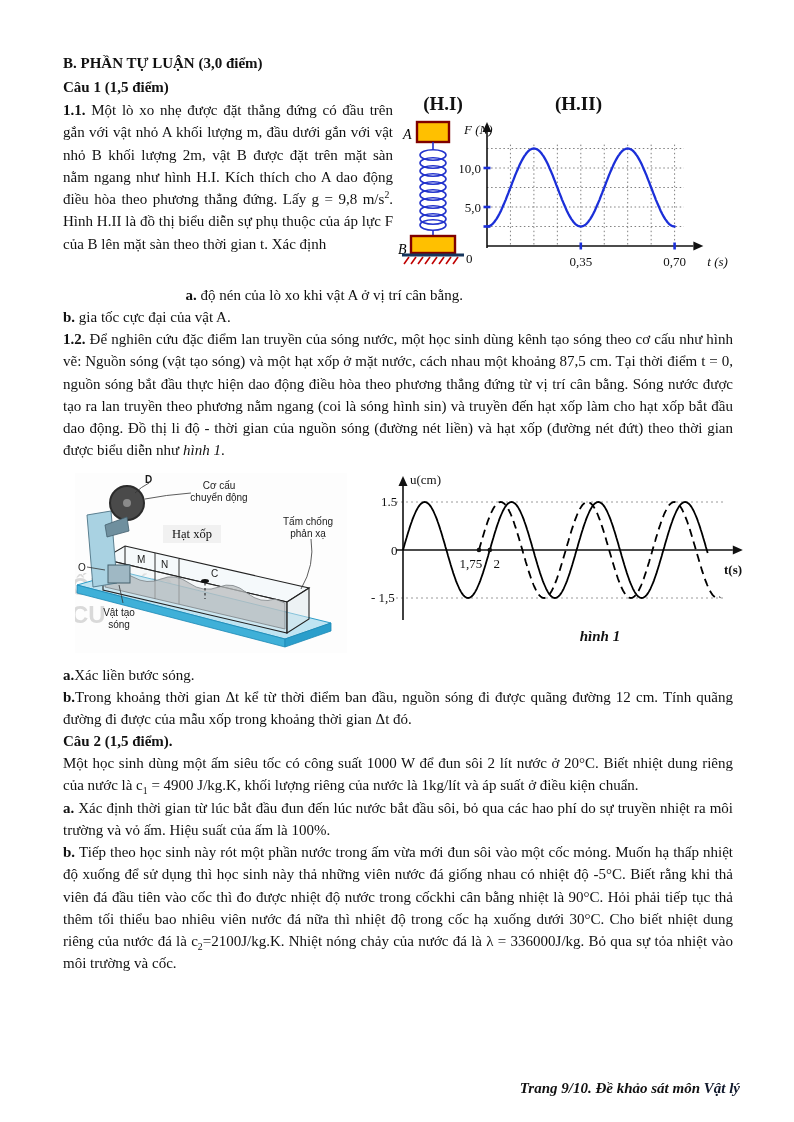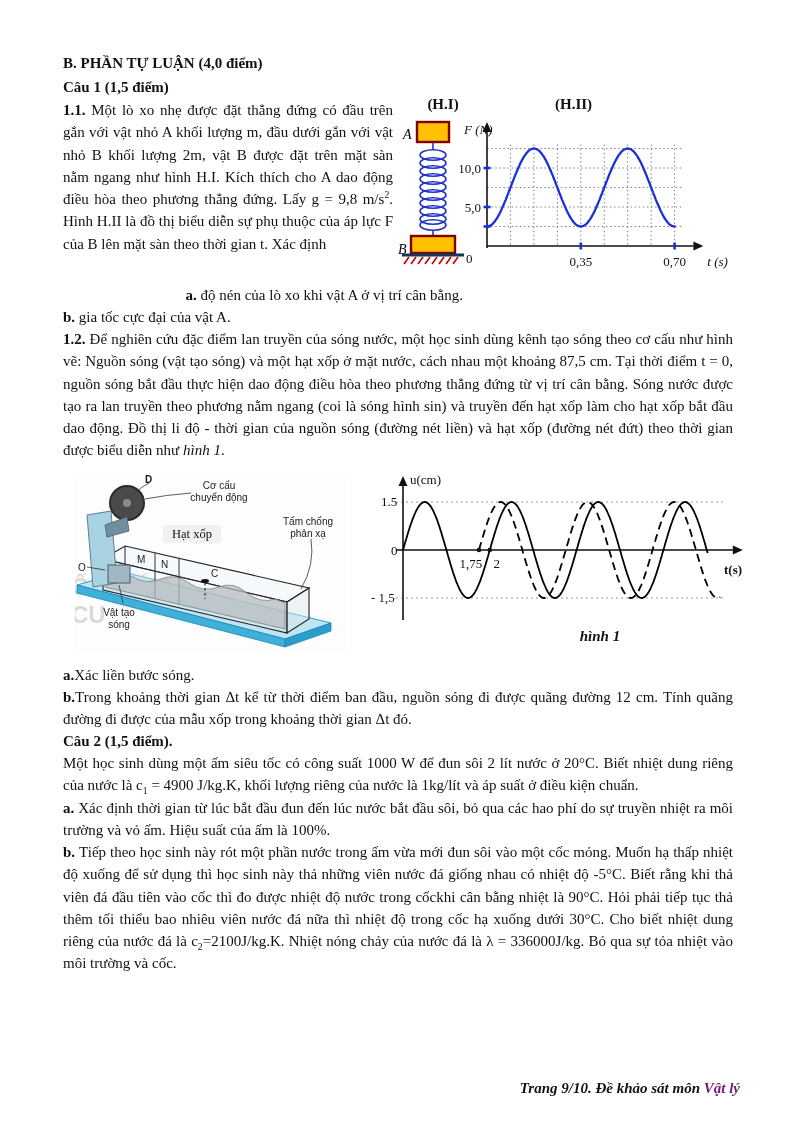--- a/index.html
+++ b/index.html
@@ -1,39 +1,39 @@
 <!DOCTYPE html>
 <html><head>
 <meta charset="utf-8">
 <style>
   html,body{margin:0;padding:0;}
   body{width:794px;height:1122px;background:#ffffff;position:relative;overflow:hidden;
        font-family:"Liberation Serif","DejaVu Serif",serif;color:#111;font-size:15px;line-height:22.3px;}
   .abs{position:absolute;}
   .just{text-align:justify;}
   sub,sup{font-size:0.65em;line-height:0;}
-  .figtitle{font-weight:bold;font-size:15px;}
+  .figtitle{font-weight:bold;font-size:19px;}
   .caption{font-weight:bold;font-style:italic;font-size:15px;text-align:center;}
   svg text{font-family:"Liberation Serif","DejaVu Serif",serif;}
   .clab{font-size:13px;fill:#111;}
   .clab-i{font-size:13px;fill:#111;font-style:italic;}
   .grid{stroke:#808080;stroke-width:1;stroke-dasharray:1.5 2.6;fill:none;}
   .axis{stroke:#111;stroke-width:1.6;fill:none;}
   .btick{stroke:#1b2fd8;stroke-width:2.6;}
   .guide{stroke:#9a9a9a;stroke-width:1;stroke-dasharray:2 3;}
   .applab{font-family:"Liberation Sans","DejaVu Sans",sans-serif;font-size:10px;fill:#1a1a1a;}
   .appser{font-family:"Liberation Serif",serif;font-size:12.5px;fill:#111;}
   .wm{font-family:"Liberation Sans",sans-serif;font-weight:bold;fill:#d9d9d9;font-size:24px;}
   .ptr{stroke:#333;stroke-width:0.8;fill:none;}
   .footer{font-weight:bold;font-style:italic;text-align:right;}
 </style>
 </head>
 <body>
 
-<div class="abs" style="left:63px;top:52px;width:670px;"><span style="font-weight: bold;">B. PHẦN TỰ LUẬN </span><span style="font-weight: bold;">(4,0 điểm)</span></div>
+<div class="abs" style="left:63px;top:52px;width:670px;"><span style="font-weight: bold;">B. PHẦN TỰ LUẬN </span><span style="font-weight: bold;">(3,0 điểm)</span></div>
 <div class="abs" style="left:63px;top:76px;width:670px;"><span style="font-weight: bold;">Câu 1 (1,5 điểm)</span></div>
 
 <div class="abs just" style="left:63px;top:99px;width:330px;"><span style="font-weight: bold;">1.1. </span><span>Một lò xo nhẹ được đặt thẳng đứng có đầu trên gắn với vật nhỏ A khối lượng m, đầu dưới gắn với vật nhỏ B khối lượng 2m, vật B được đặt trên mặt sàn nằm ngang như hình H.I. Kích thích cho A dao động điều hòa theo phương thẳng đứng. Lấy g = 9,8 m/s</span><sup>2</sup><span>. Hình H.II là đồ thị biểu diễn sự phụ thuộc của áp lực F của B lên mặt sàn theo thời gian t. Xác định</span></div>
 <div class="abs" style="left:63px;top:284px;width:400px;text-align:right;"><span style="font-weight: bold;">a.</span><span> độ nén của lò xo khi vật A ở vị trí cân bằng.</span></div>
 <div class="abs" style="left:63px;top:306px;width:400px;"><span style="font-weight: bold;">b.</span><span> gia tốc cực đại của vật A.</span></div>
 
 <div class="abs figtitle" style="left:408px;top:93px;width:70px;text-align:center;">(H.I)</div>
 <div class="abs figtitle" style="left:555px;top:93px;width:80px;text-align:left;">(H.II)</div>
 
 <svg class="abs" style="left:397px;top:112px;" width="72" height="162" viewBox="0 0 72 162">
@@ -174,13 +174,13 @@
   </svg>
 <div class="abs caption" style="left:520px;top:625px;width:160px;">hình 1</div>
 
 <div class="abs" style="left:63px;top:664px;width:670px;"><span style="font-weight: bold;">a.</span><span>Xác liền bước sóng.</span></div>
 <div class="abs just" style="left:63px;top:686px;width:670px;"><span style="font-weight: bold;">b.</span><span>Trong khoảng thời gian Δt kể từ thời điểm ban đầu, nguồn sóng đi được quãng đường 12 cm. Tính quãng đường đi được của mẫu xốp trong khoảng thời gian Δt đó.</span></div>
 <div class="abs" style="left:63px;top:730px;width:670px;"><span style="font-weight: bold;">Câu 2 (1,5 điểm).</span></div>
 <div class="abs just" style="left:63px;top:752px;width:670px;"><span>Một học sinh dùng một ấm siêu tốc có công suất 1000 W để đun sôi 2 lít nước ở  20°C. Biết nhiệt dung riêng của nước là c</span><sub>1</sub><span> = 4900 J/kg.K, khối lượng riêng của nước là 1kg/lít và áp suất ở điều kiện chuẩn.</span></div>
 <div class="abs just" style="left:63px;top:797px;width:670px;"><span style="font-weight: bold;">a. </span><span>Xác định thời gian từ lúc bắt đầu đun đến lúc nước bắt đầu sôi, bỏ qua các hao phí do sự truyền nhiệt ra môi trường và vỏ ấm. Hiệu suất của ấm là 100%.</span></div>
 <div class="abs just" style="left:63px;top:841px;width:670px;"><span style="font-weight: bold;">b. </span><span>Tiếp theo học sinh này rót một phần nước trong ấm vừa mới đun sôi vào một cốc mỏng. Muốn hạ thấp nhiệt độ xuống để sử dụng thì học sinh này thả những viên nước đá giống nhau có nhiệt độ -5°C. Biết rằng khi thả viên đá đầu tiên vào cốc thì đo được nhiệt độ nước trong cốckhi cân bằng nhiệt là 90°C. Hỏi phải tiếp tục thả thêm tối thiểu bao nhiêu viên nước đá nữa thì nhiệt độ trong cốc hạ xuống dưới 30°C. Cho biết nhiệt dung riêng của nước đá là c</span><sub>2</sub><span>=2100J/kg.K. Nhiệt nóng chảy của nước đá là λ = 336000J/kg. Bỏ qua sự tỏa nhiệt vào môi trường và cốc.</span></div>
 
-<div class="abs footer" style="left:63px;top:1077px;width:677px;"><span style="font-weight: bold; font-style: italic;">Trang 9/10. Đề khảo sát môn </span><span style="font-weight: bold; font-style: italic; color: #701a75;">Vật lý</span></div>
+<div class="abs footer" style="left:63px;top:1077px;width:677px;"><span style="font-weight: bold; font-style: italic;">Trang 9/10. Đề khảo sát môn </span><span style="font-weight: bold; font-style: italic; color: #0f172a;">Vật lý</span></div>
 
 </body></html>

